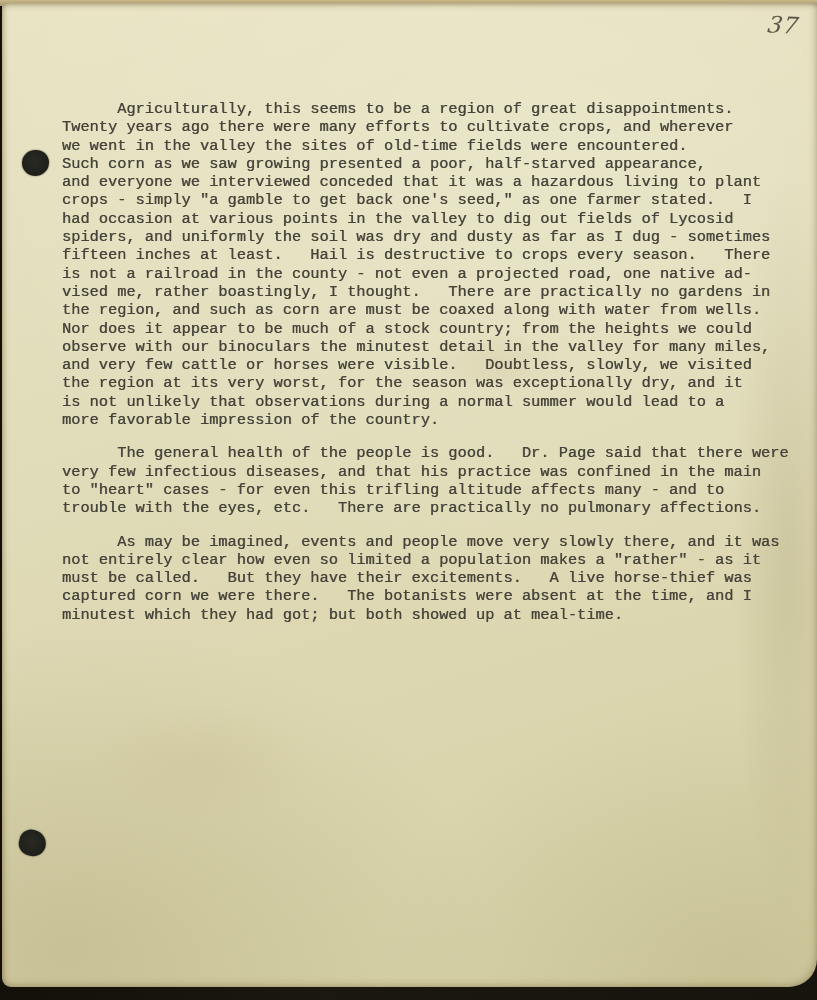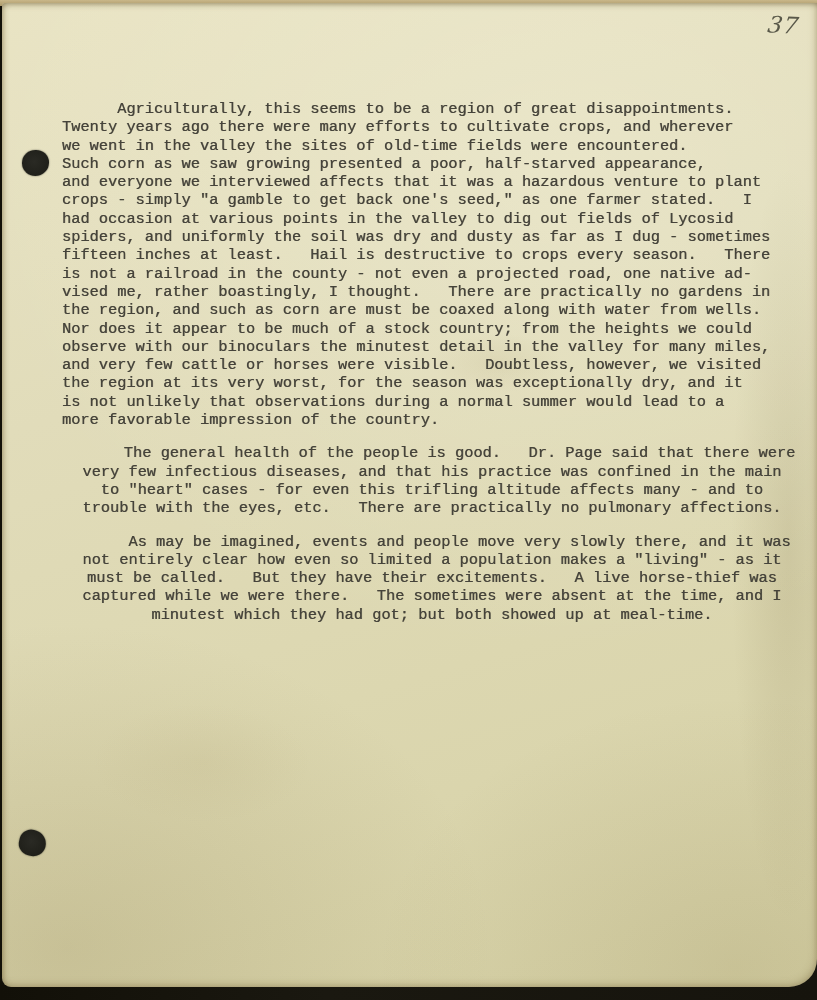--- a/index.html
+++ b/index.html
@@ -85,21 +85,21 @@
     left: 60px;
     top: 97px;
     width: 740px;
     font-size: 15.33px;
     line-height: 18.3px;
     color: #45433a;
     text-shadow:
       0.4px 0.3px 0.6px rgba(70,66,56,0.55),
       -0.3px 0 0.5px rgba(70,66,56,0.30);
   }
-  .para + .para { margin-top: 15px; text-align: center; }
+  .para + .para { margin-top: 15px; }
   .line {
     white-space: pre;
     height: 18.3px;
     font-family: Liberation Mono, monospace;
   }
 </style>
 </head>
 <body>
 
 <div class="stage">
@@ -113,43 +113,43 @@
 
     <div class="ink-dot dot-top"></div>
     <div class="ink-dot dot-bottom"></div>
 
     <div class="doc-text">
         <div class="para">
           <div class="line">      Agriculturally, this seems to be a region of great disappointments.</div>
           <div class="line">Twenty years ago there were many efforts to cultivate crops, and wherever</div>
           <div class="line">we went in the valley the sites of old-time fields were encountered.</div>
           <div class="line">Such corn as we saw growing presented a poor, half-starved appearance,</div>
-          <div class="line">and everyone we interviewed affects that it was a hazardous venture to plant</div>
+          <div class="line">and everyone we interviewed conceded that it was a hazardous living to plant</div>
           <div class="line">crops - simply "a gamble to get back one's seed," as one farmer stated.   I</div>
           <div class="line">had occasion at various points in the valley to dig out fields of Lycosid</div>
           <div class="line">spiders, and uniformly the soil was dry and dusty as far as I dug - sometimes</div>
           <div class="line">fifteen inches at least.   Hail is destructive to crops every season.   There</div>
           <div class="line">is not a railroad in the county - not even a projected road, one native ad-</div>
           <div class="line">vised me, rather boastingly, I thought.   There are practically no gardens in</div>
           <div class="line">the region, and such as corn are must be coaxed along with water from wells.</div>
           <div class="line">Nor does it appear to be much of a stock country; from the heights we could</div>
           <div class="line">observe with our binoculars the minutest detail in the valley for many miles,</div>
-          <div class="line">and very few cattle or horses were visible.   Doubtless, however, we visited</div>
+          <div class="line">and very few cattle or horses were visible.   Doubtless, slowly, we visited</div>
           <div class="line">the region at its very worst, for the season was exceptionally dry, and it</div>
           <div class="line">is not unlikely that observations during a normal summer would lead to a</div>
           <div class="line">more favorable impression of the country.</div>
         </div>
         <div class="para">
           <div class="line">      The general health of the people is good.   Dr. Page said that there were</div>
           <div class="line">very few infectious diseases, and that his practice was confined in the main</div>
           <div class="line">to "heart" cases - for even this trifling altitude affects many - and to</div>
           <div class="line">trouble with the eyes, etc.   There are practically no pulmonary affections.</div>
         </div>
         <div class="para">
           <div class="line">      As may be imagined, events and people move very slowly there, and it was</div>
-          <div class="line">not entirely clear how even so limited a population makes a "living" - as it</div>
+          <div class="line">not entirely clear how even so limited a population makes a "rather" - as it</div>
           <div class="line">must be called.   But they have their excitements.   A live horse-thief was</div>
-          <div class="line">captured while we were there.   The sometimes were absent at the time, and I</div>
+          <div class="line">captured corn we were there.   The botanists were absent at the time, and I</div>
           <div class="line">minutest which they had got; but both showed up at meal-time.</div>
         </div>
       </div>
   </div>
 </div>
 
 </body></html>

